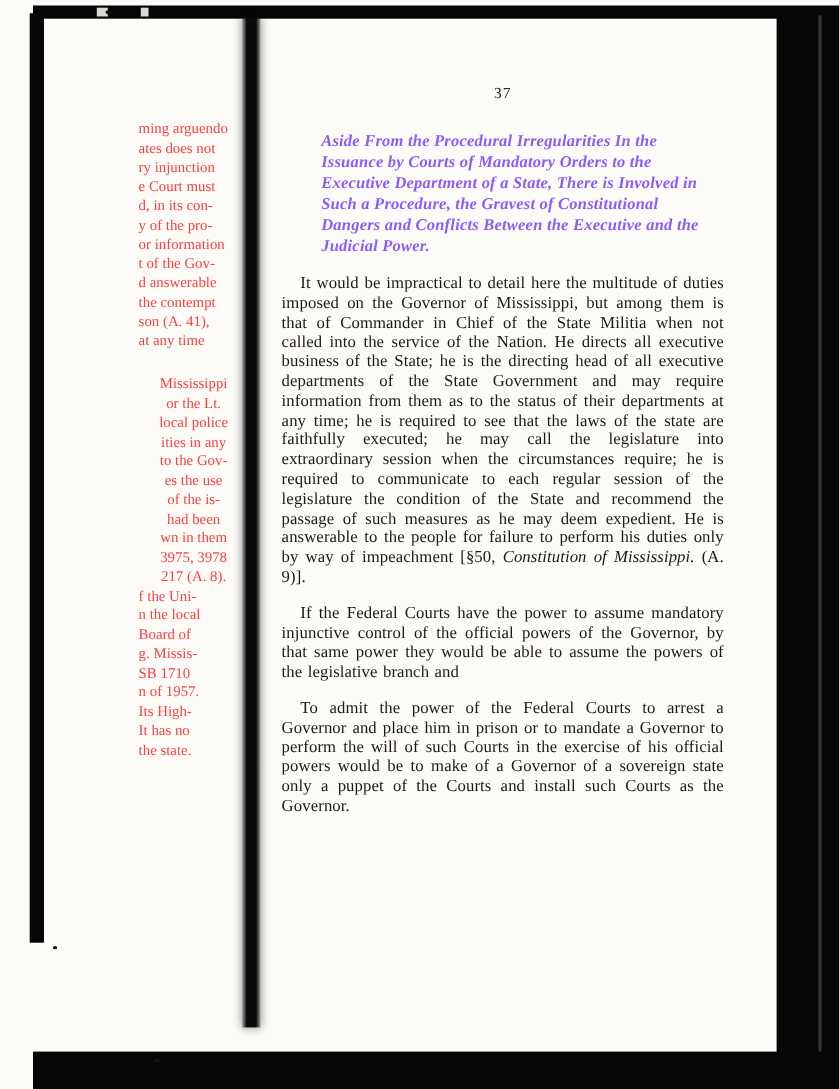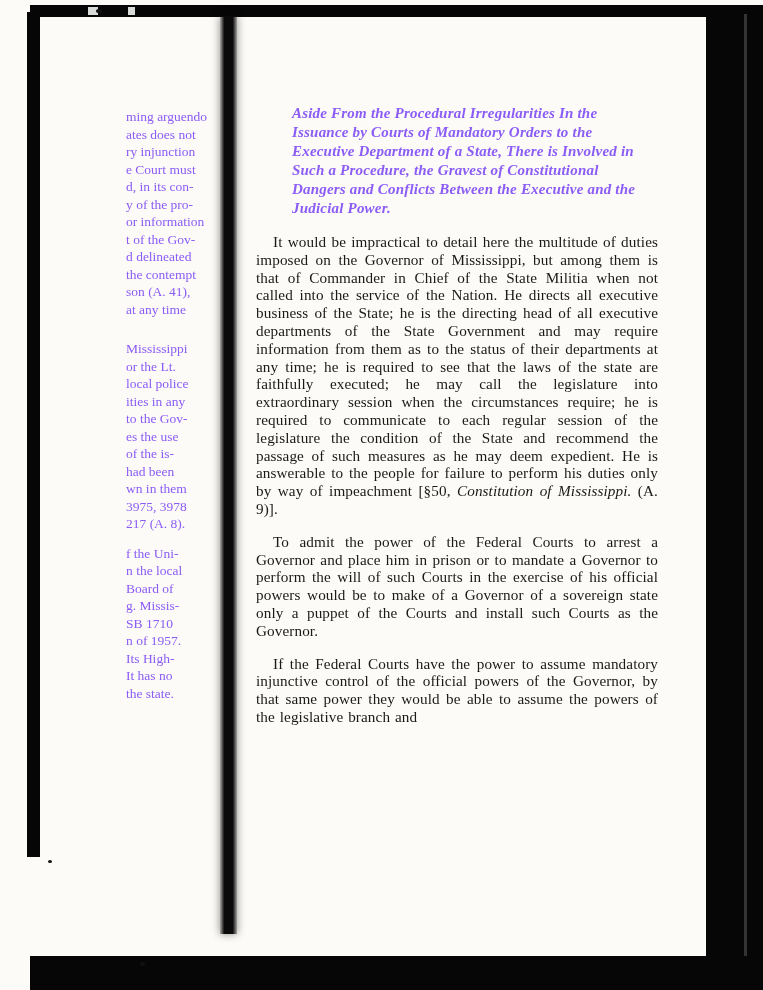--- a/index.html
+++ b/index.html
@@ -39,25 +39,25 @@
   
   .left-page {
     position: absolute;
     left: 126px; top: 108px;
     width: 100px;
   }
   .frag {
     font-size: 13.5px;
     line-height: 17.5px;
     white-space: nowrap;
-    color: #8b5cf6;
+    color: #ef4444;
   }
   .frag-group { margin: 0; }
-  .gap-lg { margin-top: 22px; }
-  .gap-sm { margin-top: 12px; }
+  .gap-lg { margin-top: 22px; text-align: center; }
+  .gap-sm { margin-top: 0; }
 
   
   .main-page {
     position: absolute;
     left: 256px; top: 78px;
     width: 402px;
   }
   .page-number {
     text-align: center;
     font-size: 14px;
@@ -106,21 +106,21 @@
   <div class="left-page">
     <div class="frag-group">
       <div class="frag">ming arguendo</div>
       <div class="frag">ates does not</div>
       <div class="frag">ry injunction</div>
       <div class="frag">e Court must</div>
       <div class="frag">d, in its con-</div>
       <div class="frag">y of the pro-</div>
       <div class="frag">or information</div>
       <div class="frag">t of the Gov-</div>
-      <div class="frag">d delineated</div>
+      <div class="frag">d answerable</div>
       <div class="frag">the contempt</div>
       <div class="frag">son (A. 41),</div>
       <div class="frag">at any time</div>
     </div>
     <div class="frag-group gap-lg">
       <div class="frag">Mississippi</div>
       <div class="frag">or the Lt.</div>
       <div class="frag">local police</div>
       <div class="frag">ities in any</div>
       <div class="frag">to the Gov-</div>
@@ -138,23 +138,24 @@
       <div class="frag">g. Missis-</div>
       <div class="frag">SB 1710</div>
       <div class="frag">n of 1957.</div>
       <div class="frag">Its High-</div>
       <div class="frag">It has no</div>
       <div class="frag">the state.</div>
     </div>
   </div>
 
   <div class="main-page">
+    <div class="page-number">37</div>
 
     <div class="heading">Aside From the Procedural Irregularities In the Issuance by Courts of Mandatory Orders to the Executive Department of a State, There is Involved in Such a Procedure, the Gravest of Constitutional Dangers and Conflicts Between the Executive and the Judicial Power.</div>
 
     <p class="para"><span>It would be impractical to detail here the multitude of duties imposed on the Governor of Mississippi, but among them is that of Commander in Chief of the State Militia when not called into the service of the Nation. He directs all executive business of the State; he is the directing head of all executive departments of the State Government and may require information from them as to the status of their departments at any time; he is required to see that the laws of the state are faithfully executed; he may call the legislature into extraordinary session when the circumstances require; he is required to communicate to each regular session of the legislature the condition of the State and recommend the passage of such measures as he may deem expedient. He is answerable to the people for failure to perform his duties only by way of impeachment [§50, </span><span class="it">Constitution of Mississippi.</span><span> (A. 9)].</span></p>
 
+    <p class="para">If the Federal Courts have the power to assume mandatory injunctive control of the official powers of the Governor, by that same power they would be able to assume the powers of the legislative branch and</p>
+
     <p class="para">To admit the power of the Federal Courts to arrest a Governor and place him in prison or to mandate a Governor to perform the will of such Courts in the exercise of his official powers would be to make of a Governor of a sovereign state only a puppet of the Courts and install such Courts as the Governor.</p>
-
-    <p class="para">If the Federal Courts have the power to assume mandatory injunctive control of the official powers of the Governor, by that same power they would be able to assume the powers of the legislative branch and</p>
   </div>
 
 </div>
 
 </body></html>

